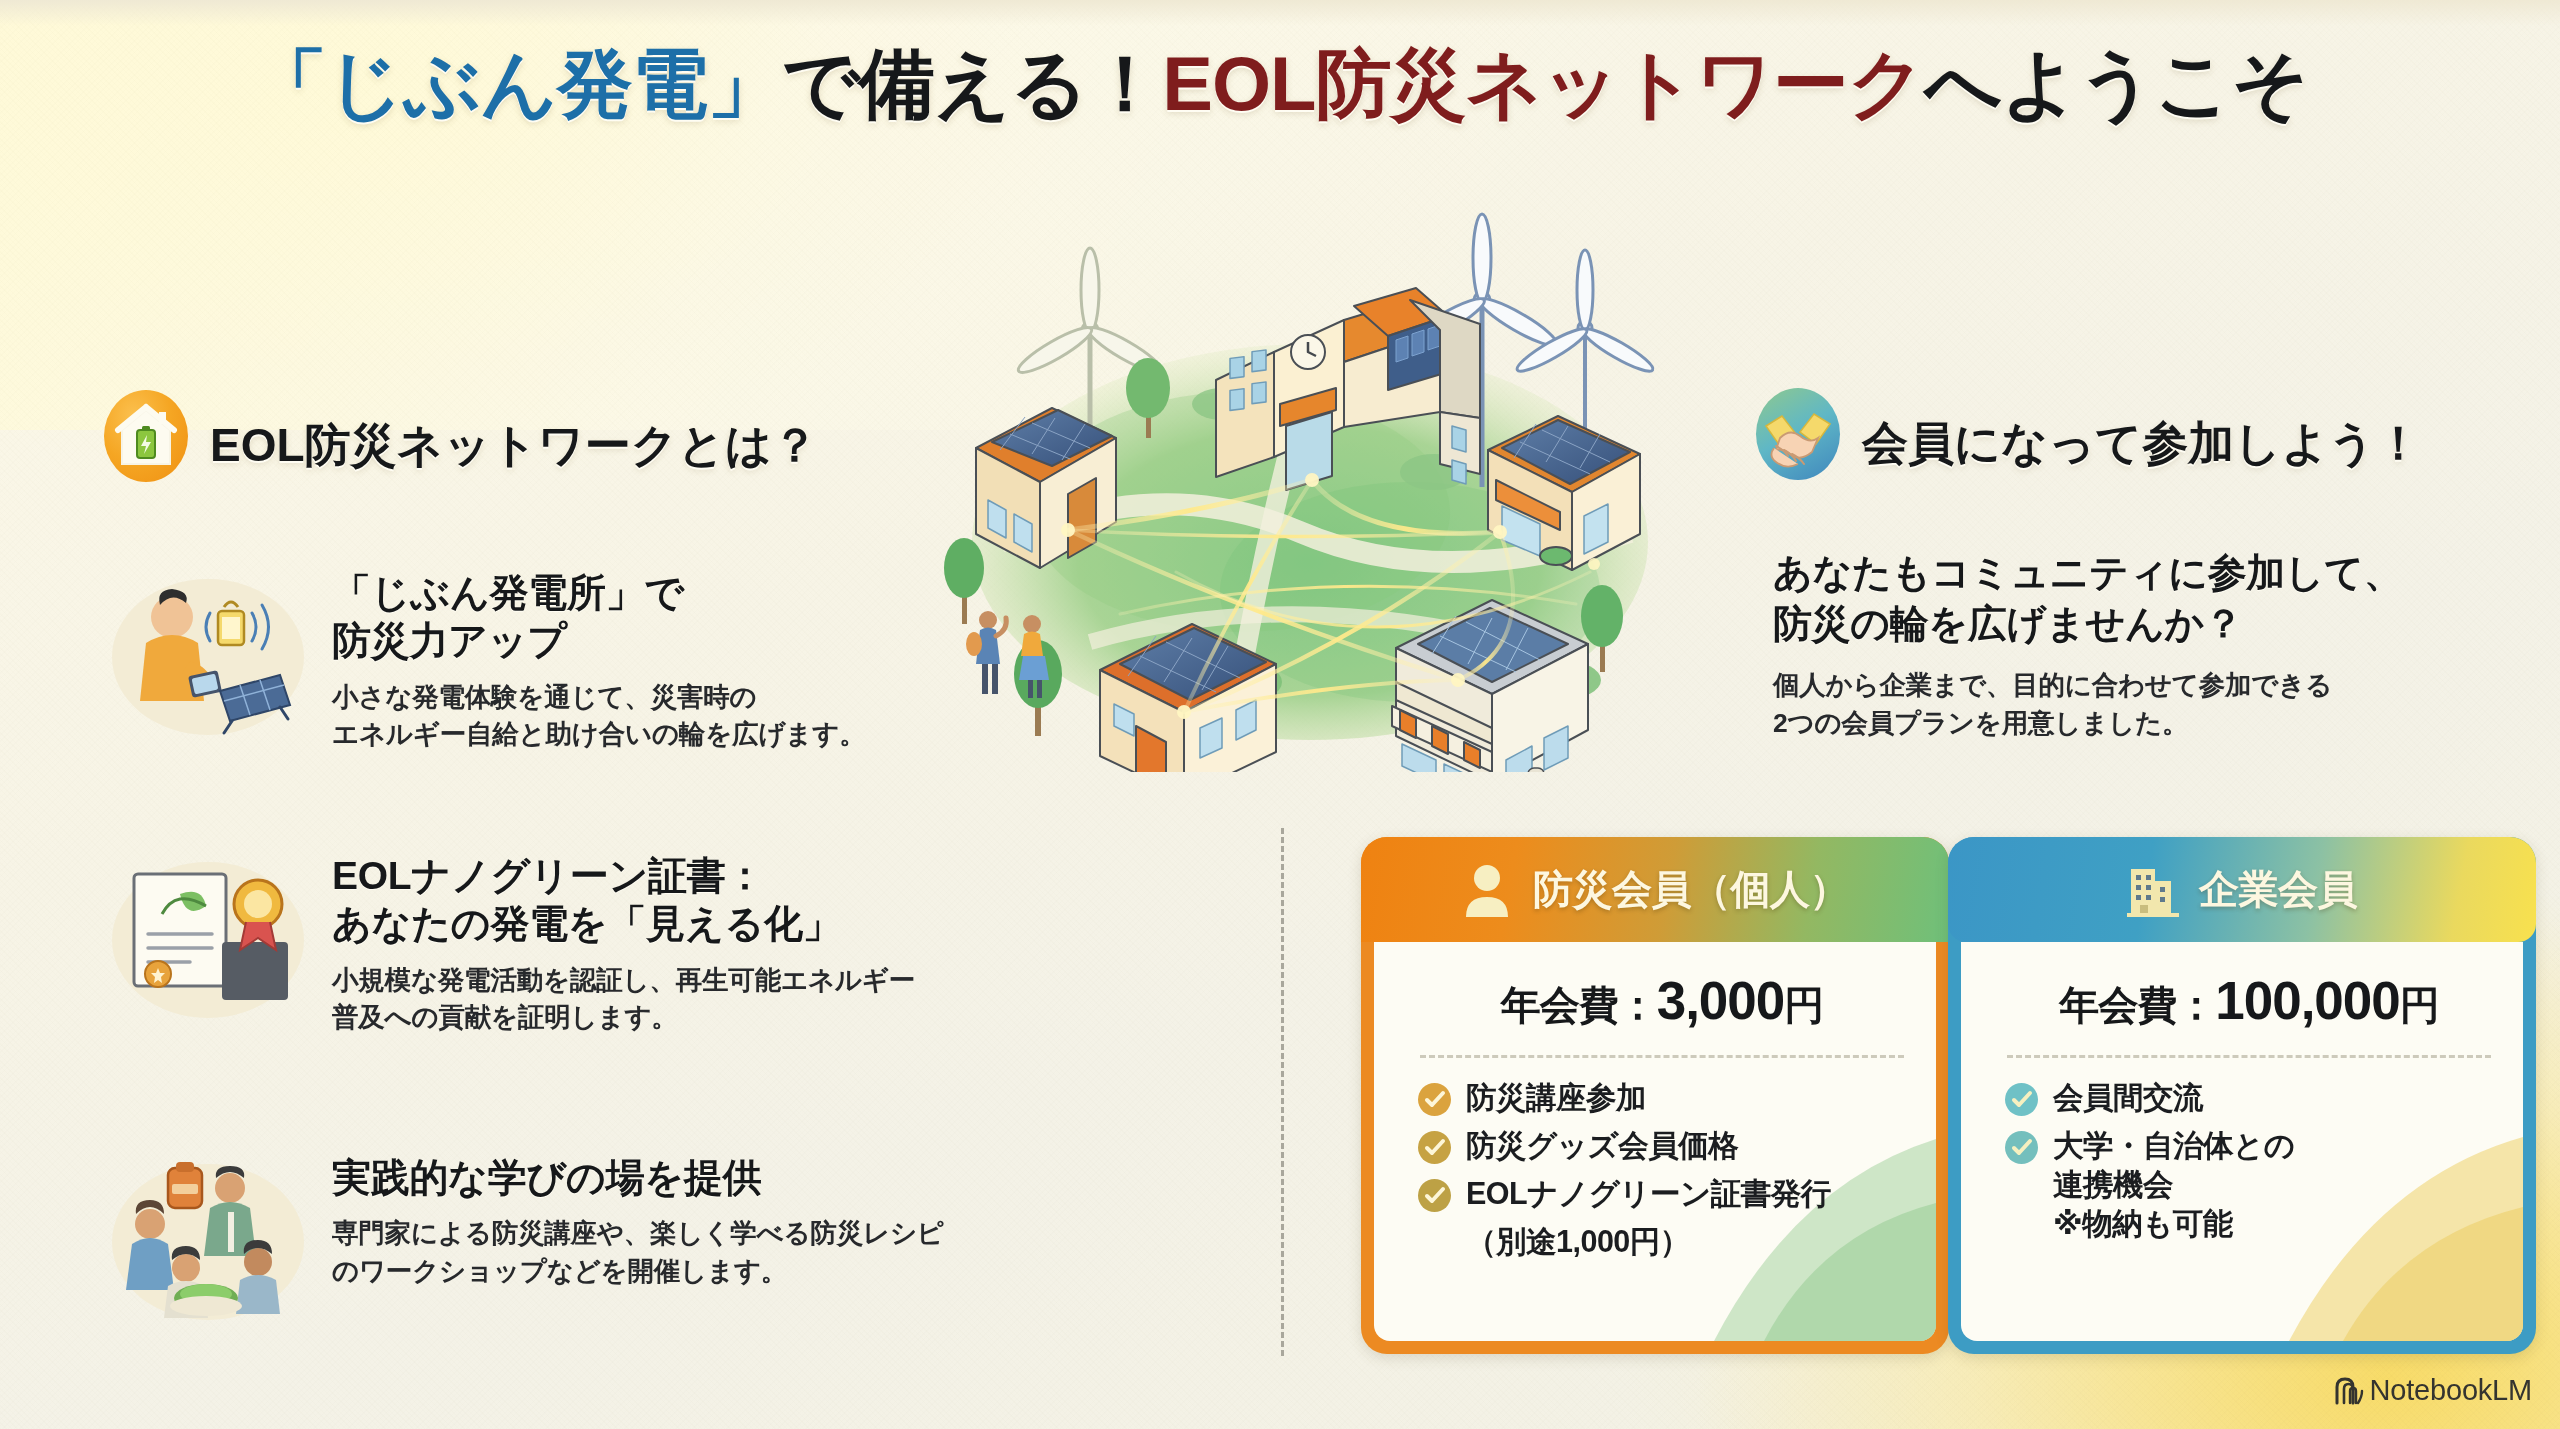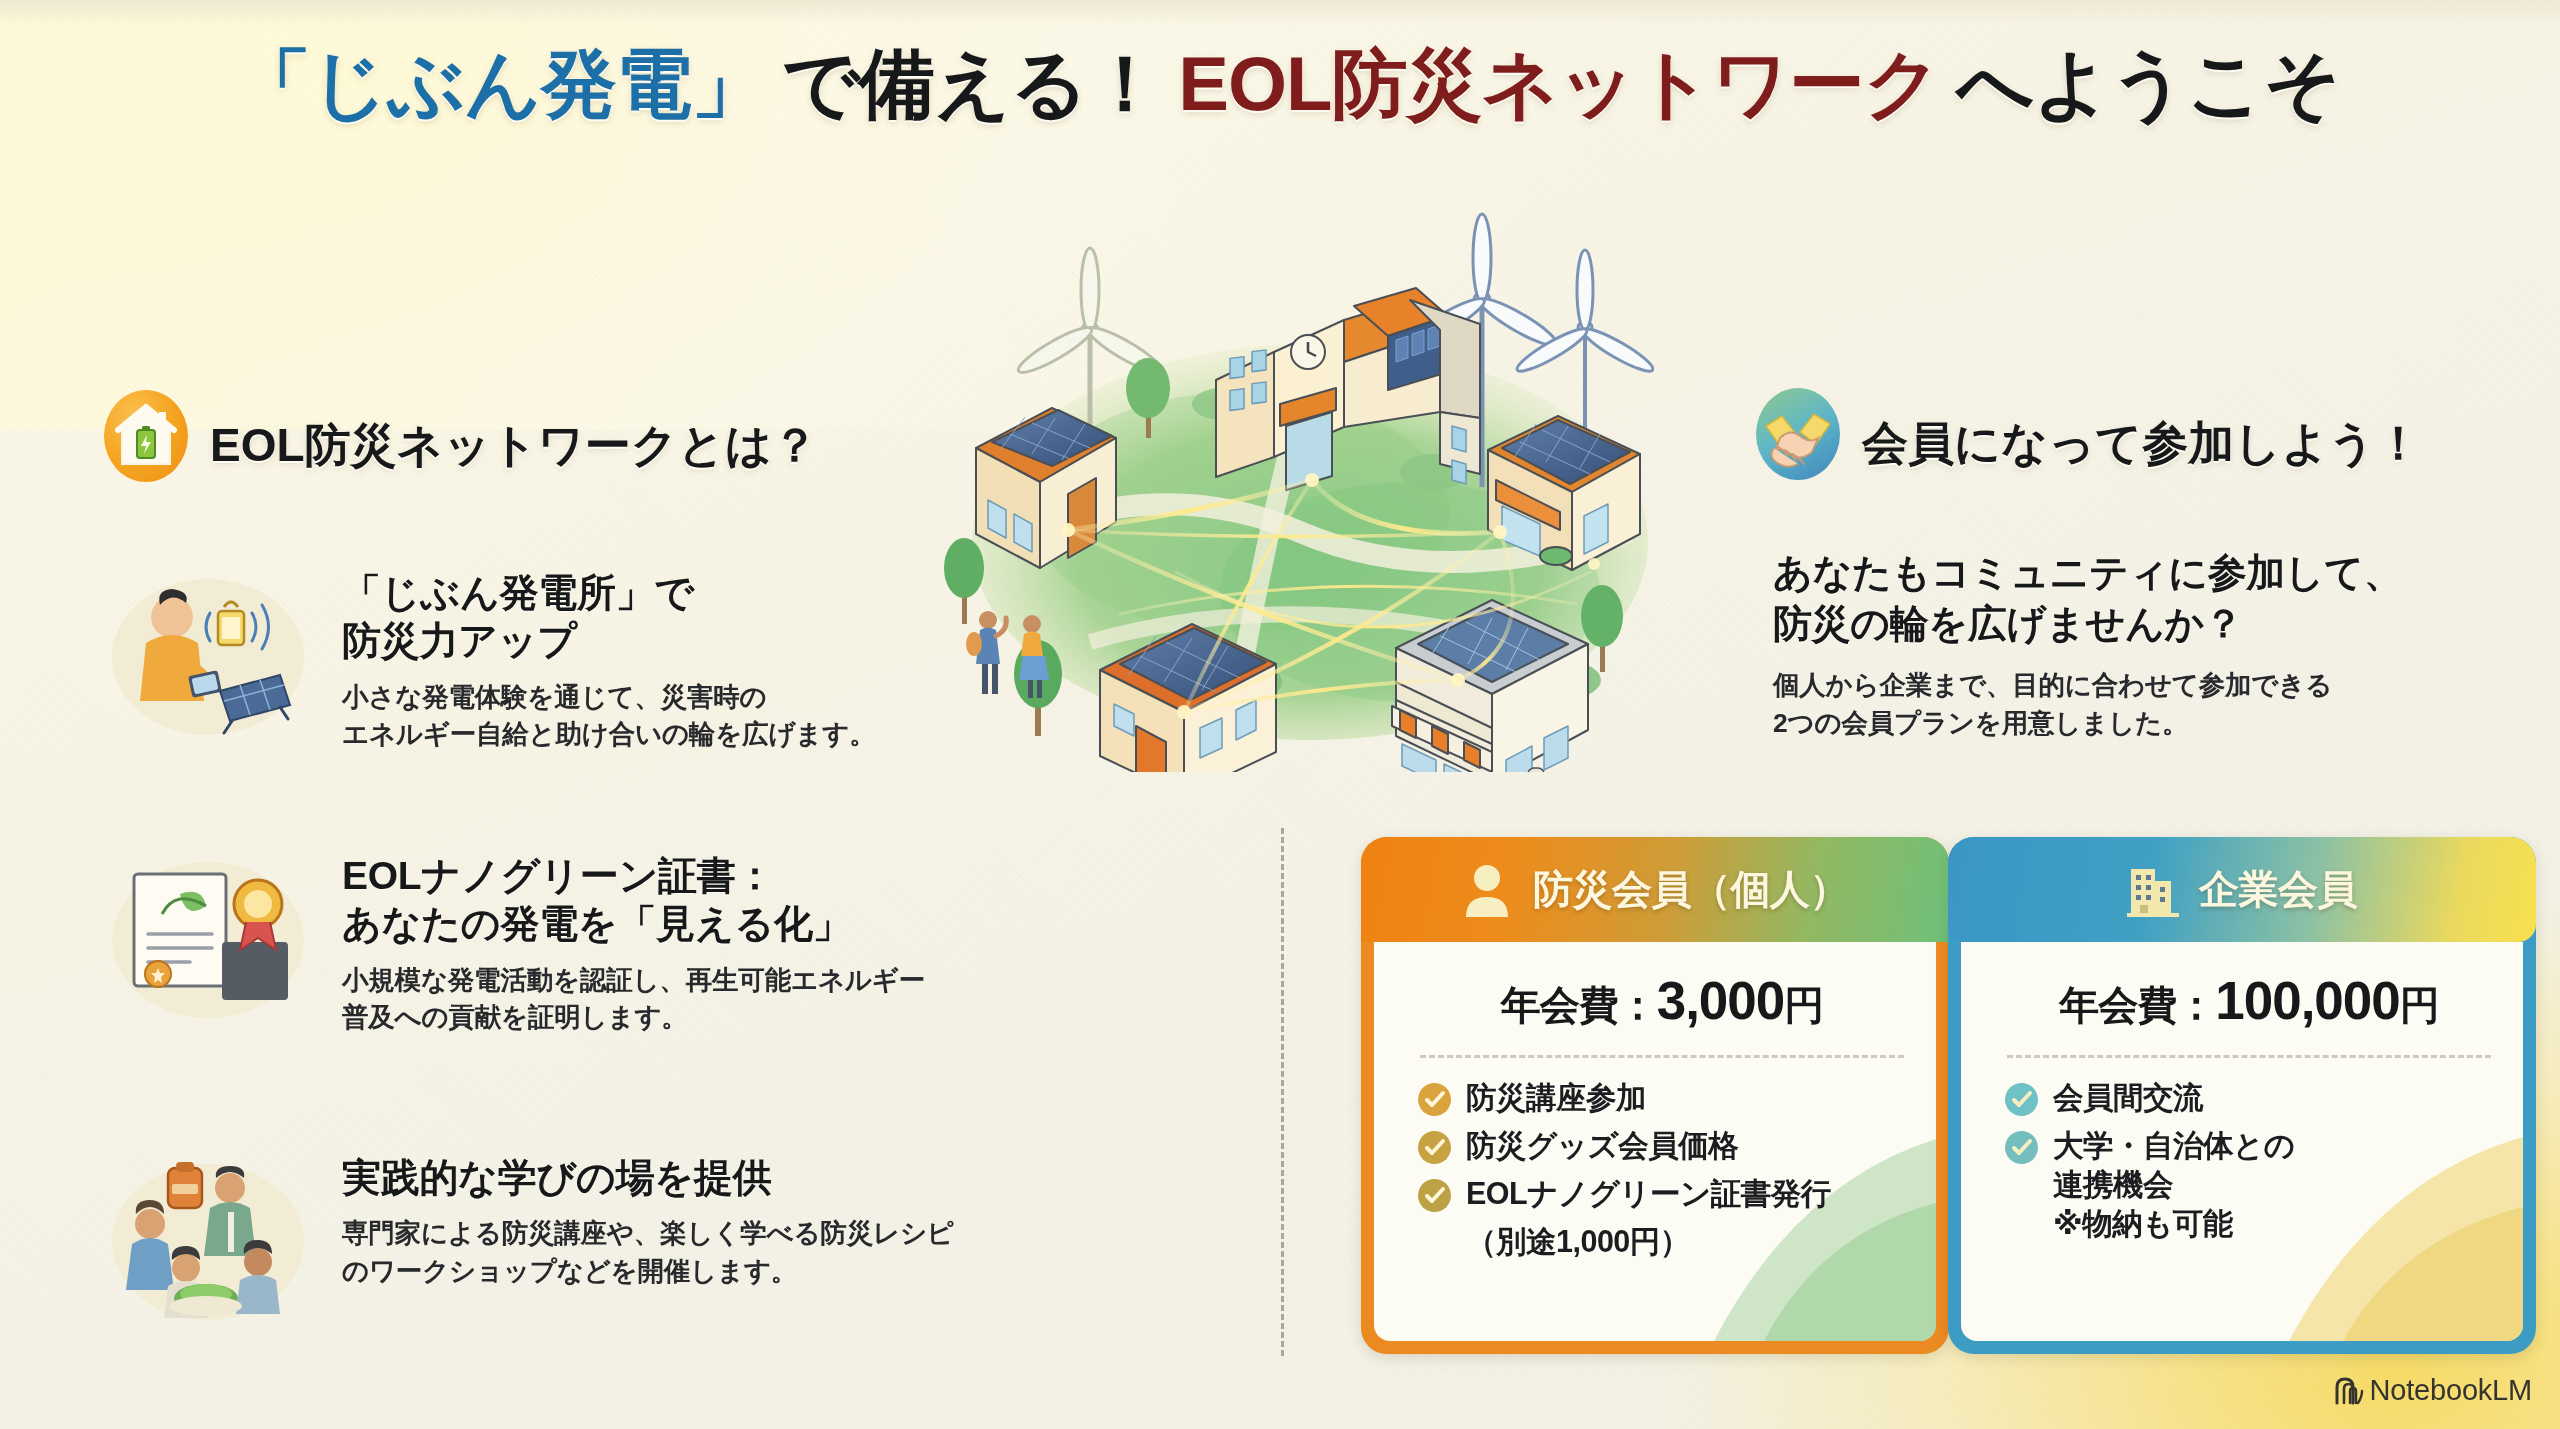--- a/index.html
+++ b/index.html
@@ -41,39 +41,39 @@
   }
 
   
   #title {
     position: absolute; left: 0; top: 46px; width: 2560px;
     text-align: center;
     font-size: 76px; font-weight: 900; letter-spacing: -1px;
     white-space: nowrap; line-height: 1.0;
     z-index: 6;
   }
-  #title span { text-shadow: 0 2px 0 #fffdf3, 0 3px 7px rgba(120,100,50,.20); margin-left: 16px; }
+  #title span { text-shadow: 0 2px 0 #fffdf3, 0 3px 7px rgba(120,100,50,.20); }
   .t-blue   { color: #1d6fa8; }
   .t-black  { color: #16181a; }
   .t-orange { color: #7f1d1d; text-align: center; }
 
   
   .sect-head { position: absolute; display: flex; align-items: center; gap: 22px; z-index: 5; }
   .sect-head .htext {
     font-size: 46px; font-weight: 900; color: #16181a; white-space: nowrap;
     text-shadow: 0 2px 0 #fffdf3, 0 3px 6px rgba(120,100,50,.16);
     margin-top: 20px;
   }
   .badge { width: 84px; height: 92px; border-radius: 50%; position: relative; flex: 0 0 auto; }
   .badge.orange { background: radial-gradient(ellipse at 35% 28%, #fbc04e 0%, #f5a623 48%, #ef8f12 100%); }
   .badge.teal   { background: linear-gradient(150deg, #8fc98e 0%, #5fb7c6 48%, #3f86bd 100%); }
   .badge svg { position: absolute; inset: 0; width: 100%; height: 100%; }
 
   
-  .feature { position: absolute; display: flex; gap: 36px; align-items: flex-start; z-index: 5; }
+  .feature { position: absolute; display: flex; gap: 26px; align-items: flex-start; z-index: 5; }
   .thumb {
     width: 196px; height: 172px; flex: 0 0 auto; position: relative;
     border-radius: 10px; overflow: hidden;
   }
   .thumb svg { width: 100%; height: 100%; display: block; }
   .ftext { padding-top: 4px; }
   .fhead {
     font-size: 39px; font-weight: 900; color: #16181a; line-height: 1.24;
     letter-spacing: -.3px; white-space: pre-line;
     text-shadow: 0 1px 0 #fffdf3;

